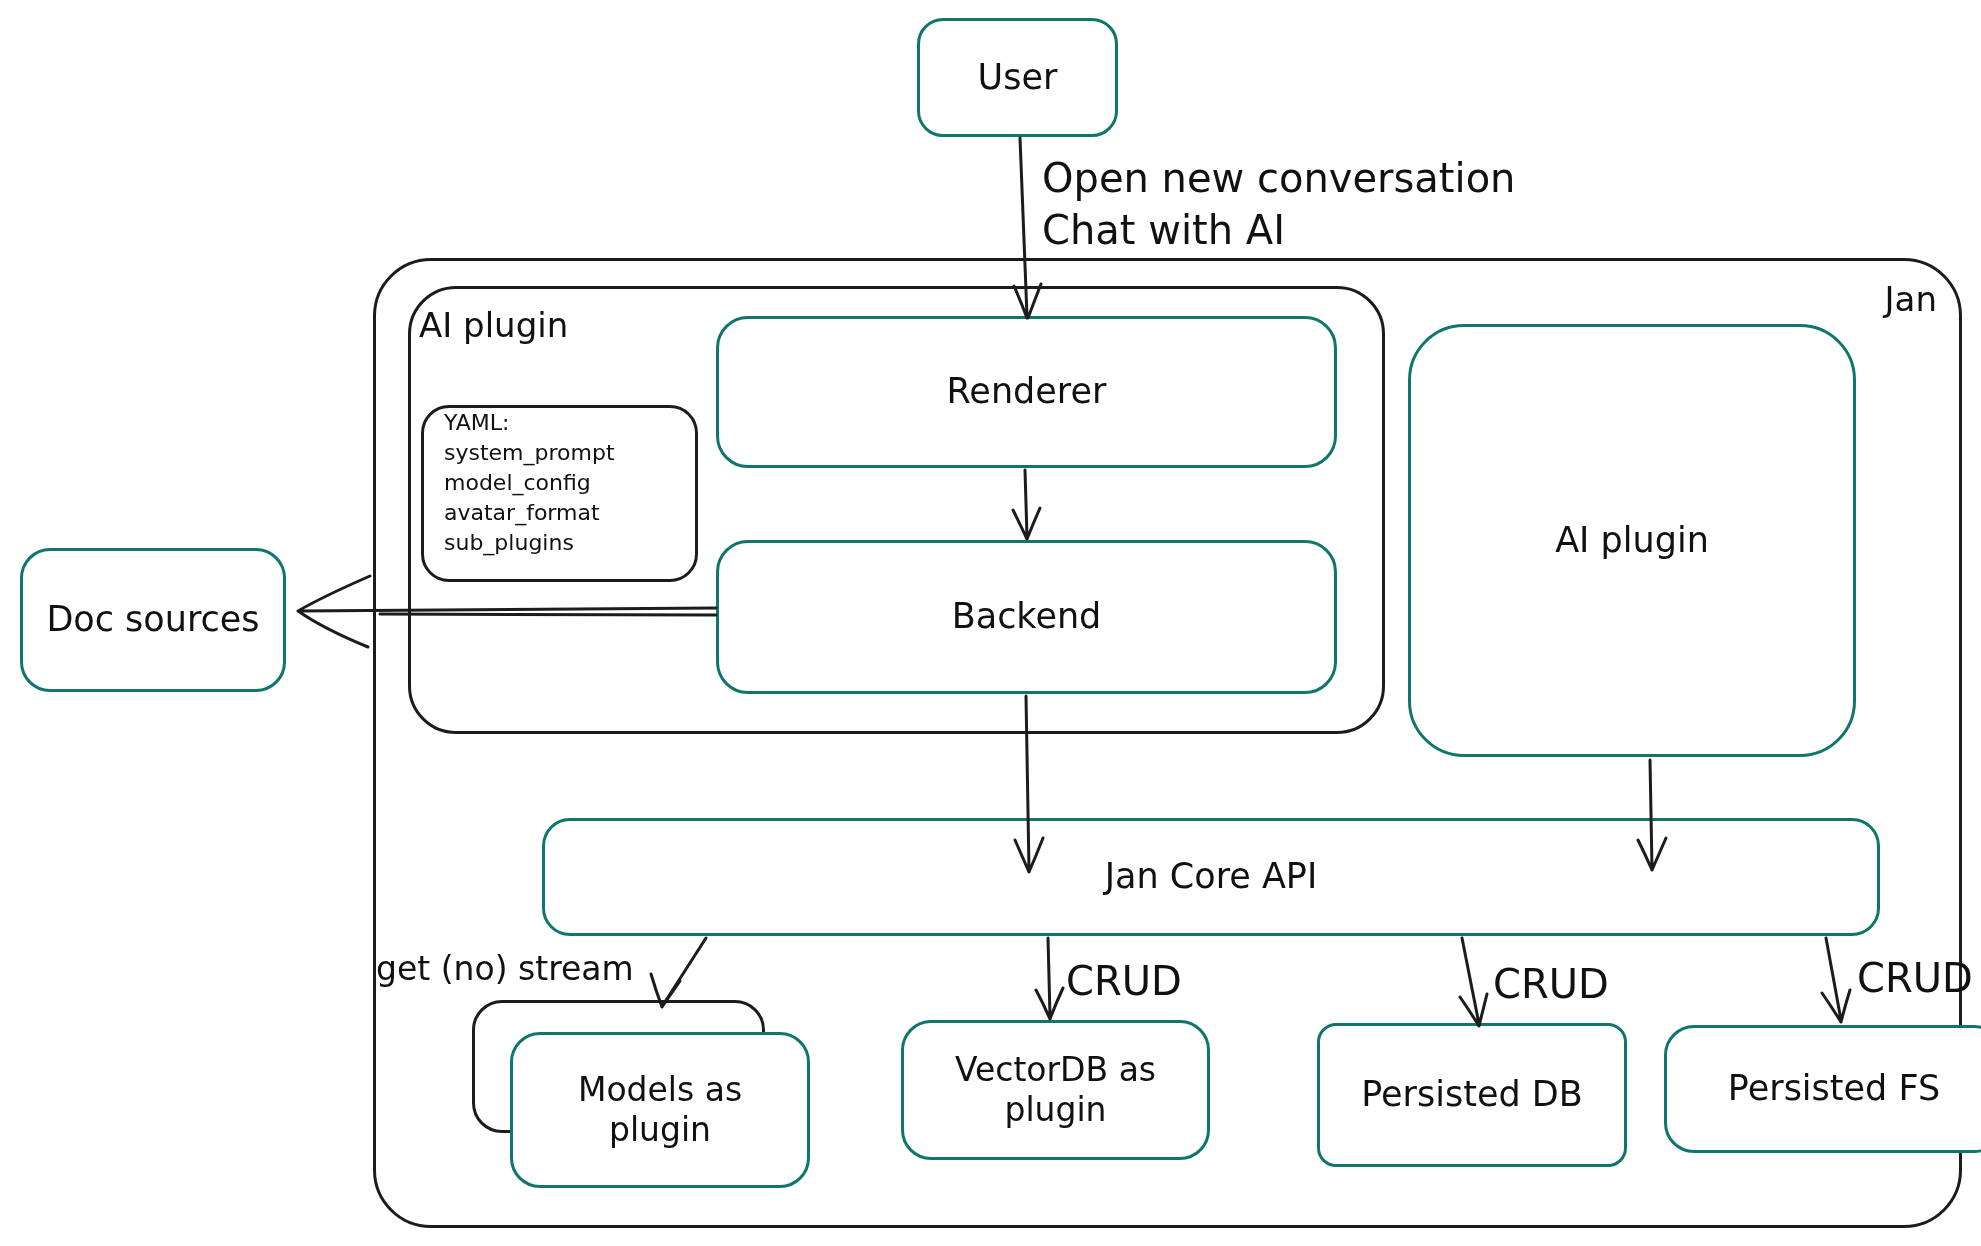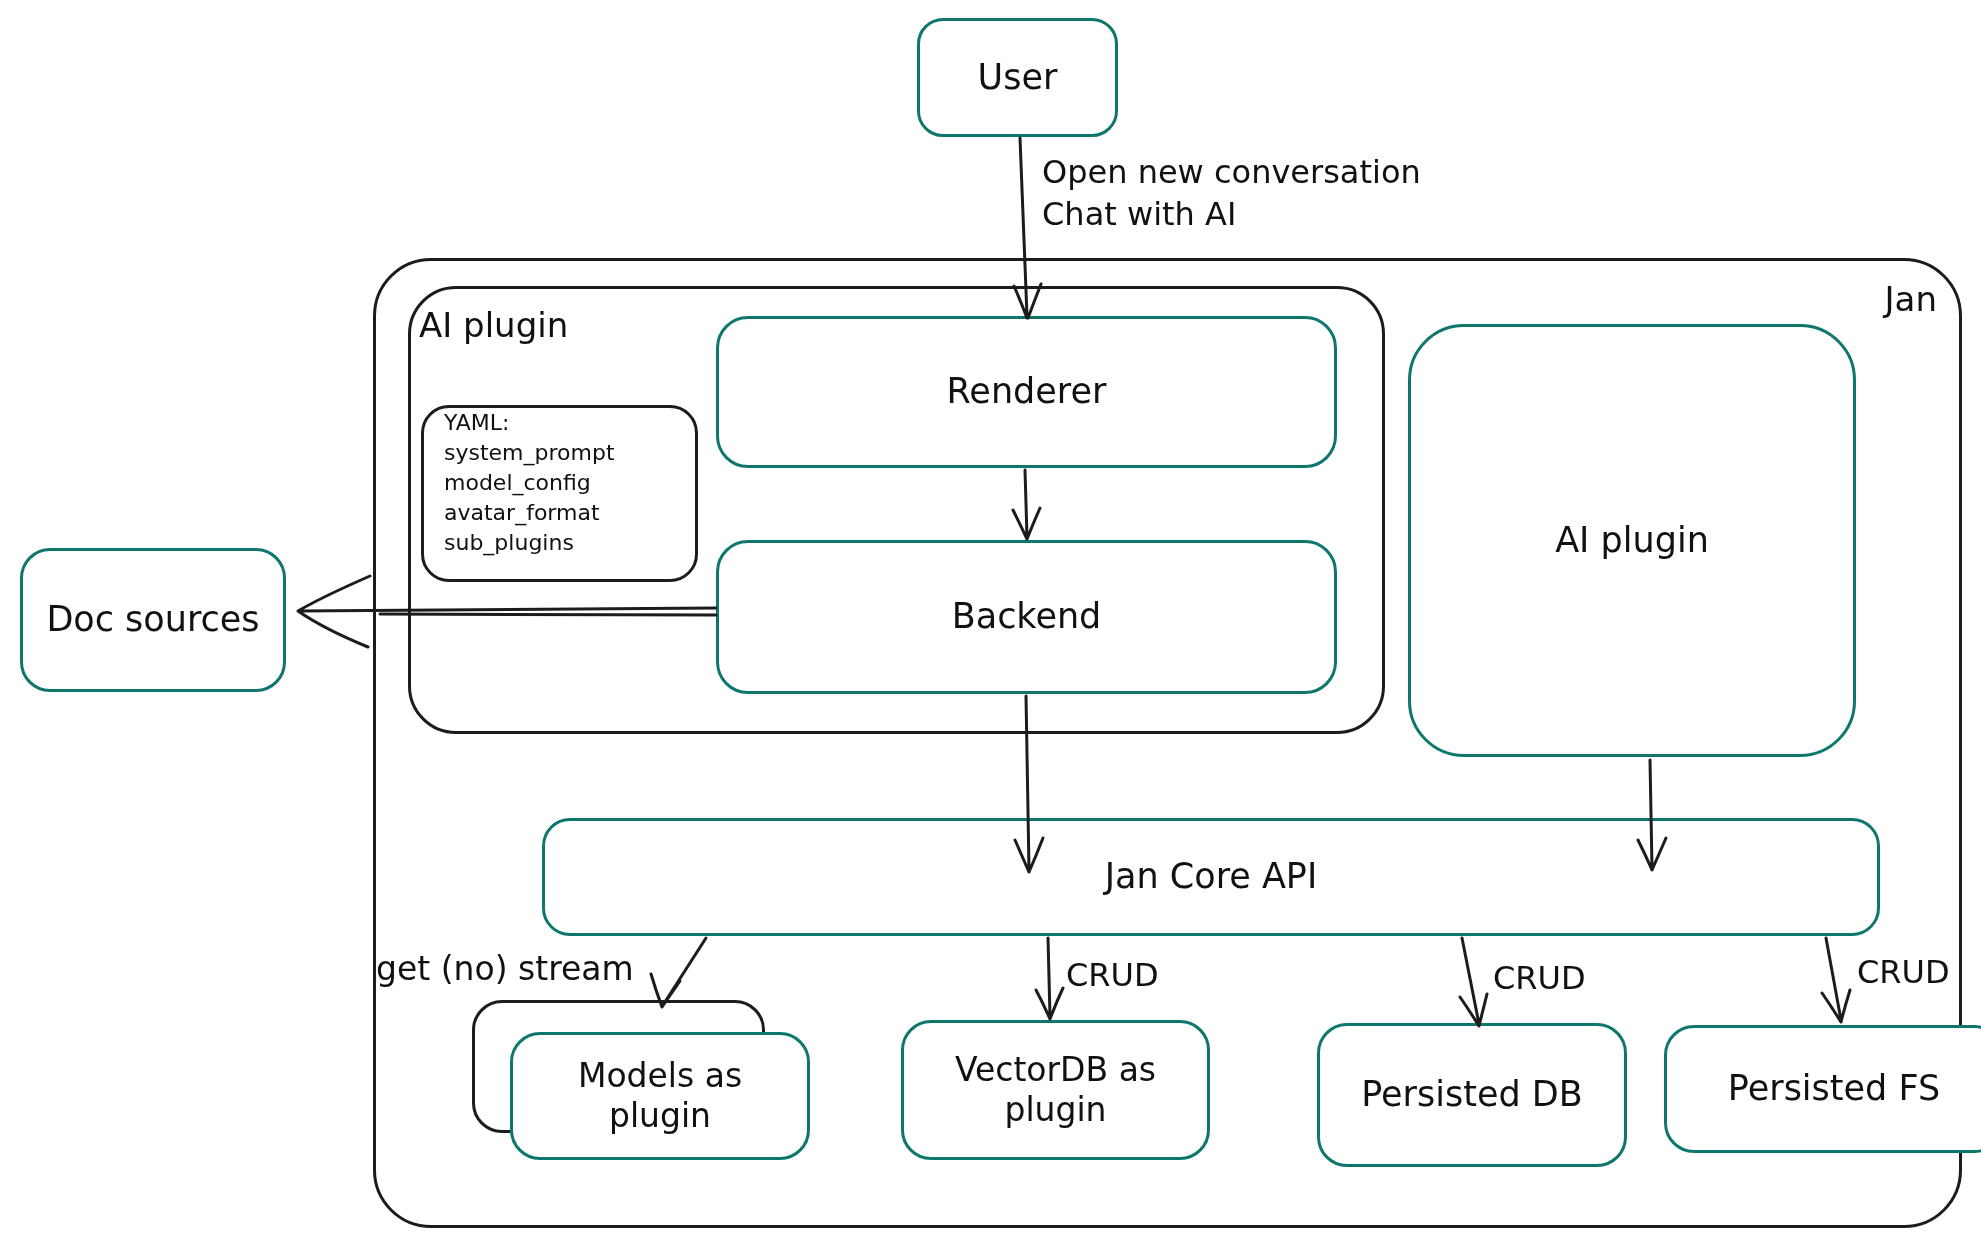--- a/index.html
+++ b/index.html
@@ -23,21 +23,21 @@
   }
   .container-box{
     position:absolute;
     border:3px solid #1c1c1c;
     background:#ffffff;
     box-sizing:border-box;
   }
   .box-label{font-size:35px; line-height:1.18;}
   .box-label-sm{font-size:33px; line-height:1.22;}
   .corner-label{position:absolute; font-size:34px;}
-  .edge-label{position:absolute; font-size:32px; line-height:1.3; white-space:nowrap;}
+  .edge-label{position:absolute; font-size:40px; line-height:1.3; white-space:nowrap;}
   .yaml-text{
     position:absolute; left:20px; top:0;
     font-size:22px; line-height:30px; text-align:left;
   }
   .yaml-text div{white-space:nowrap;}
   svg.arrows{
     position:absolute; left:0; top:0; z-index:50;
     pointer-events:none;
   }
   svg.arrows path{
@@ -87,29 +87,29 @@
 
   <div class="box z3" style="left:20px; top:548px; width:266px; height:144px; border-radius:30px;">
     <span class="box-label">Doc sources</span>
   </div>
 
   <div class="box z3" style="left:542px; top:818px; width:1338px; height:118px; border-radius:28px;">
     <span class="box-label">Jan Core API</span>
   </div>
 
   <div class="container-box z3" style="left:472px; top:1000px; width:293px; height:133px; border-radius:30px;"></div>
-  <div class="box z4" style="left:510px; top:1032px; width:300px; height:128px; border-radius:30px; padding:0 28px;">
+  <div class="box z4" style="left:510px; top:1032px; width:300px; height:156px; border-radius:30px; padding:0 28px;">
     <span class="box-label-sm">Models as plugin</span>
   </div>
 
   <div class="box z3" style="left:901px; top:1020px; width:309px; height:140px; border-radius:30px; padding:0 30px;">
     <span class="box-label-sm">VectorDB as plugin</span>
   </div>
 
-  <div class="box z3" style="left:1317px; top:1023px; width:310px; height:144px; border-radius:30px;">
+  <div class="box z3" style="left:1317px; top:1023px; width:310px; height:144px; border-radius:19px;">
     <span class="box-label">Persisted DB</span>
   </div>
 
   <div class="box z3" style="left:1664px; top:1025px; width:340px; height:128px; border-radius:30px;">
     <span class="box-label">Persisted FS</span>
   </div>
 
   <div class="edge-label z60" style="left:1042px; top:152px;">
     <div>Open new conversation</div>
     <div>Chat with AI</div>

